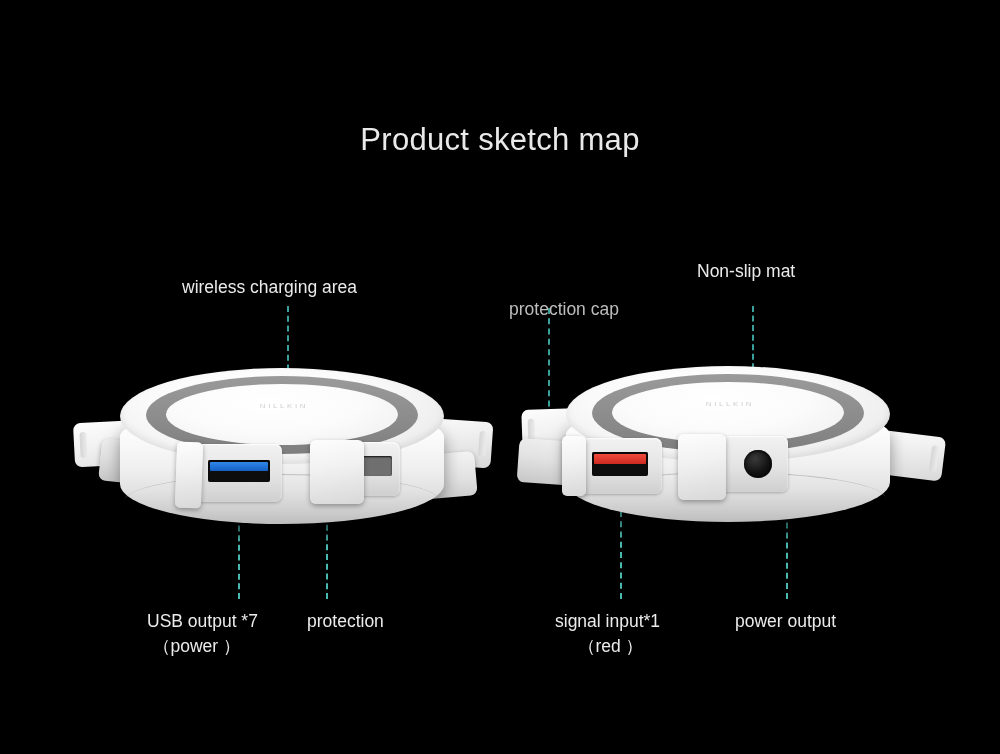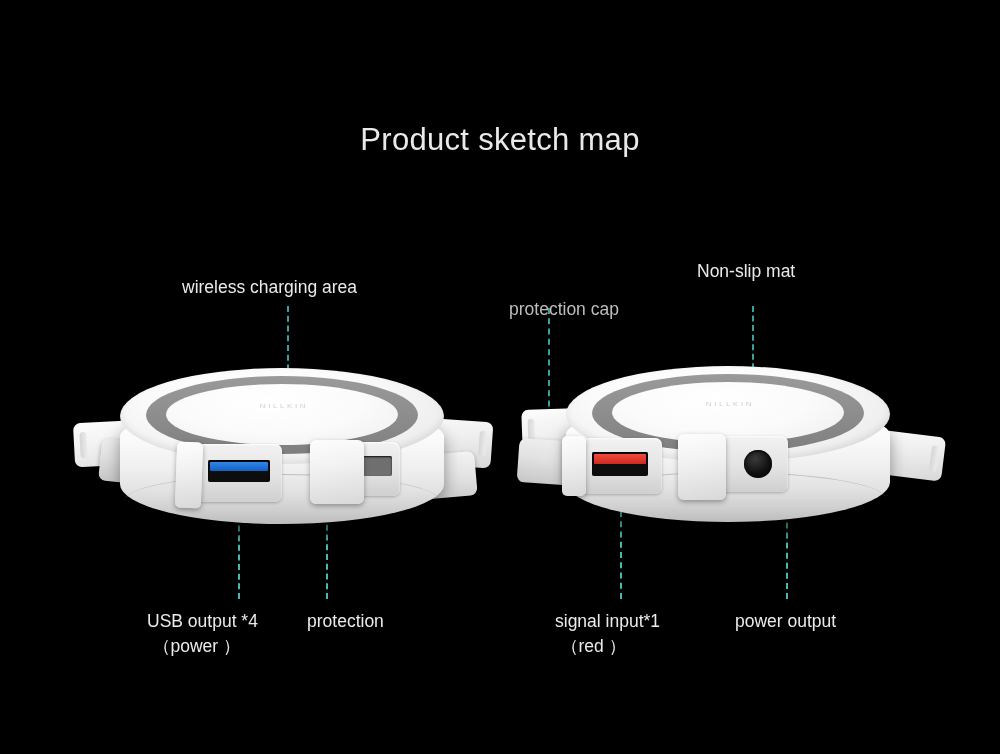--- a/index.html
+++ b/index.html
@@ -216,29 +216,29 @@
 
   <div class="callout dim" style="left:509px; top:277px;">
     <span>protection cap</span>
   </div>
 
   <div class="callout" style="left:697px; top:259px;">
     <span>Non-slip mat</span>
   </div>
 
   <div class="callout" style="left:147px; top:609px;">
-    <span>USB output *4</span>
+    <span>USB output *7</span>
     <span class="sub">（power ）</span>
   </div>
 
   <div class="callout" style="left:307px; top:609px;">
     <span>protection</span>
   </div>
 
-  <div class="callout" style="left:555px; top:609px;">
+  <div class="callout" style="left:555px; top:609px;text-align:center;">
     <span>signal input*1</span>
     <span class="sub">（red ）</span>
   </div>
 
   <div class="callout" style="left:735px; top:609px;">
     <span>power output</span>
   </div>
 
   <div class="leader" style="left:287px; top:306px; height:84px;"></div>
   <div class="leader" style="left:548px; top:308px; height:150px;"></div>

